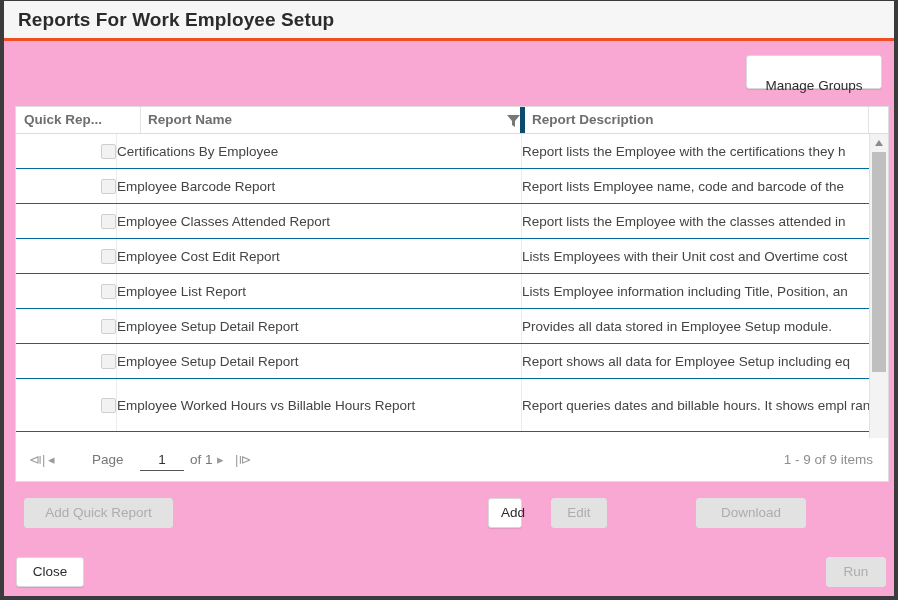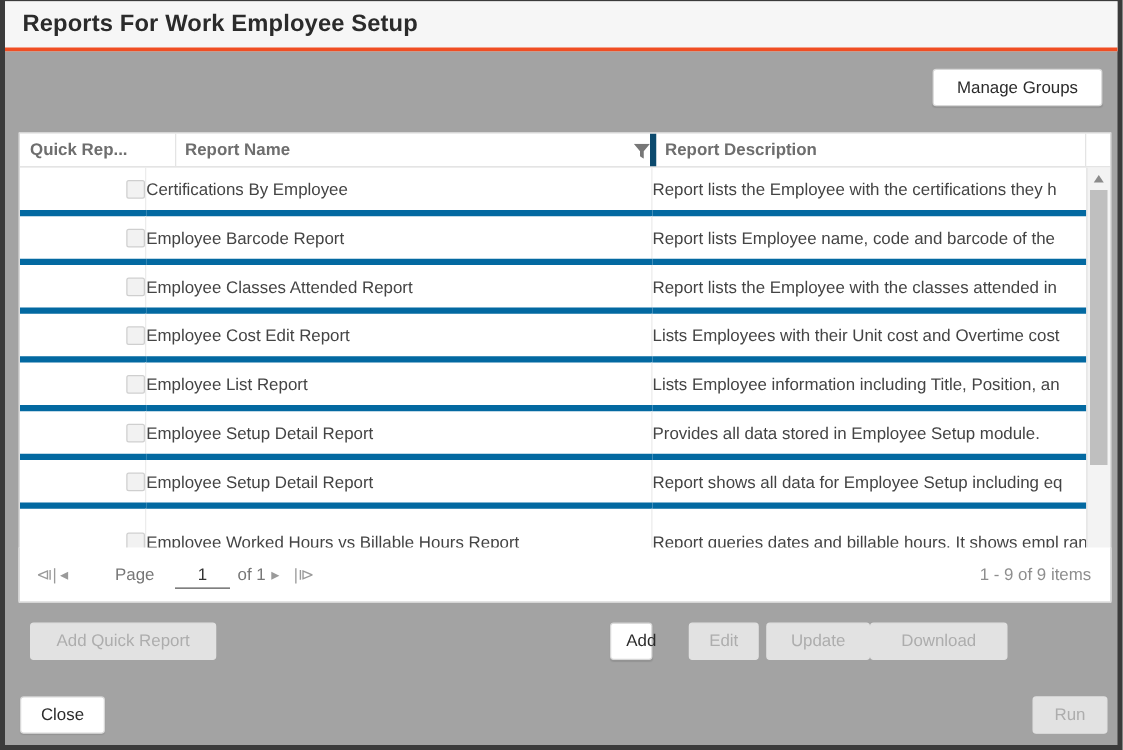--- a/index.html
+++ b/index.html
@@ -21,21 +21,21 @@
   #window {
     position: absolute;
     left: 0; top: 0;
     width: 898px;
     height: 600px;
     box-sizing: border-box;
     border-left: 4px solid #3b3b3b;
     border-right: 4px solid #3b3b3b;
     border-bottom: 4px solid #3b3b3b;
     border-top: 1px solid #3b3b3b;
-    background: #a3a3a3;
+    background: #f9a8d4;
   }
 
   
   #titlebar {
     position: absolute;
     left: 0; top: 0;
     width: 890px;
     height: 40px;
     background: #f6f6f6;
     border-bottom: 3px solid #f04e23;
@@ -86,21 +86,21 @@
     border-right: 5px solid transparent;
     border-top: 6px solid #999999;
   }
   #manage-groups-btn {
     position: absolute;
     right: 12px;
     top: 11px;
     min-width: 136px;
     height: 30px;
     line-height: 28px;
-    padding: 0 14px;
+    padding: 16px 14px;
     box-sizing: border-box;
     text-align: center;
     background: #ffffff;
     border: 1px solid #d8d8d8;
     border-radius: 3px;
     font-size: 13.5px;
     color: #2b2b2b;
     cursor: pointer;
     box-shadow: 0 1px 1px rgba(0,0,0,0.10);
   }
@@ -159,21 +159,21 @@
     width: 872px;
     height: 329px;
     overflow: hidden;
   }
   table.rows {
     border-collapse: collapse;
     table-layout: fixed;
     width: 872px;
   }
   table.rows td {
-    border-bottom: 5px solid #0369a1;
+    border-bottom: 1px solid #0369a1;
     font-size: 13.5px;
     color: #444444;
     vertical-align: middle;
     padding: 0;
     overflow: hidden;
     white-space: nowrap;
   }
   td.cell-quick {
     width: 100px;
     text-align: right;
@@ -479,18 +479,17 @@
     <input id="pg-page-input" type="text" value="1" style="">
     <span id="pg-of">of 1</span>
     <span class="pg-icon" id="pg-next">▸</span>
     <span class="pg-icon" id="pg-last">|⧐</span>
     <span id="pg-items">1 - 9 of 9 items</span>
   </div>
 
   <div class="btn disabled" id="btn-add-quick">Add Quick Report</div>
   <div class="btn enabled" id="btn-add">Add</div>
   <div class="btn disabled" id="btn-edit">Edit</div>
-  <div class="btn disabled" id="btn-update">Update</div>
   <div class="btn disabled" id="btn-download">Download</div>
   <div class="btn enabled" id="btn-close">Close</div>
   <div class="btn disabled" id="btn-run">Run</div>
 
 </div>
 
 </body></html>

